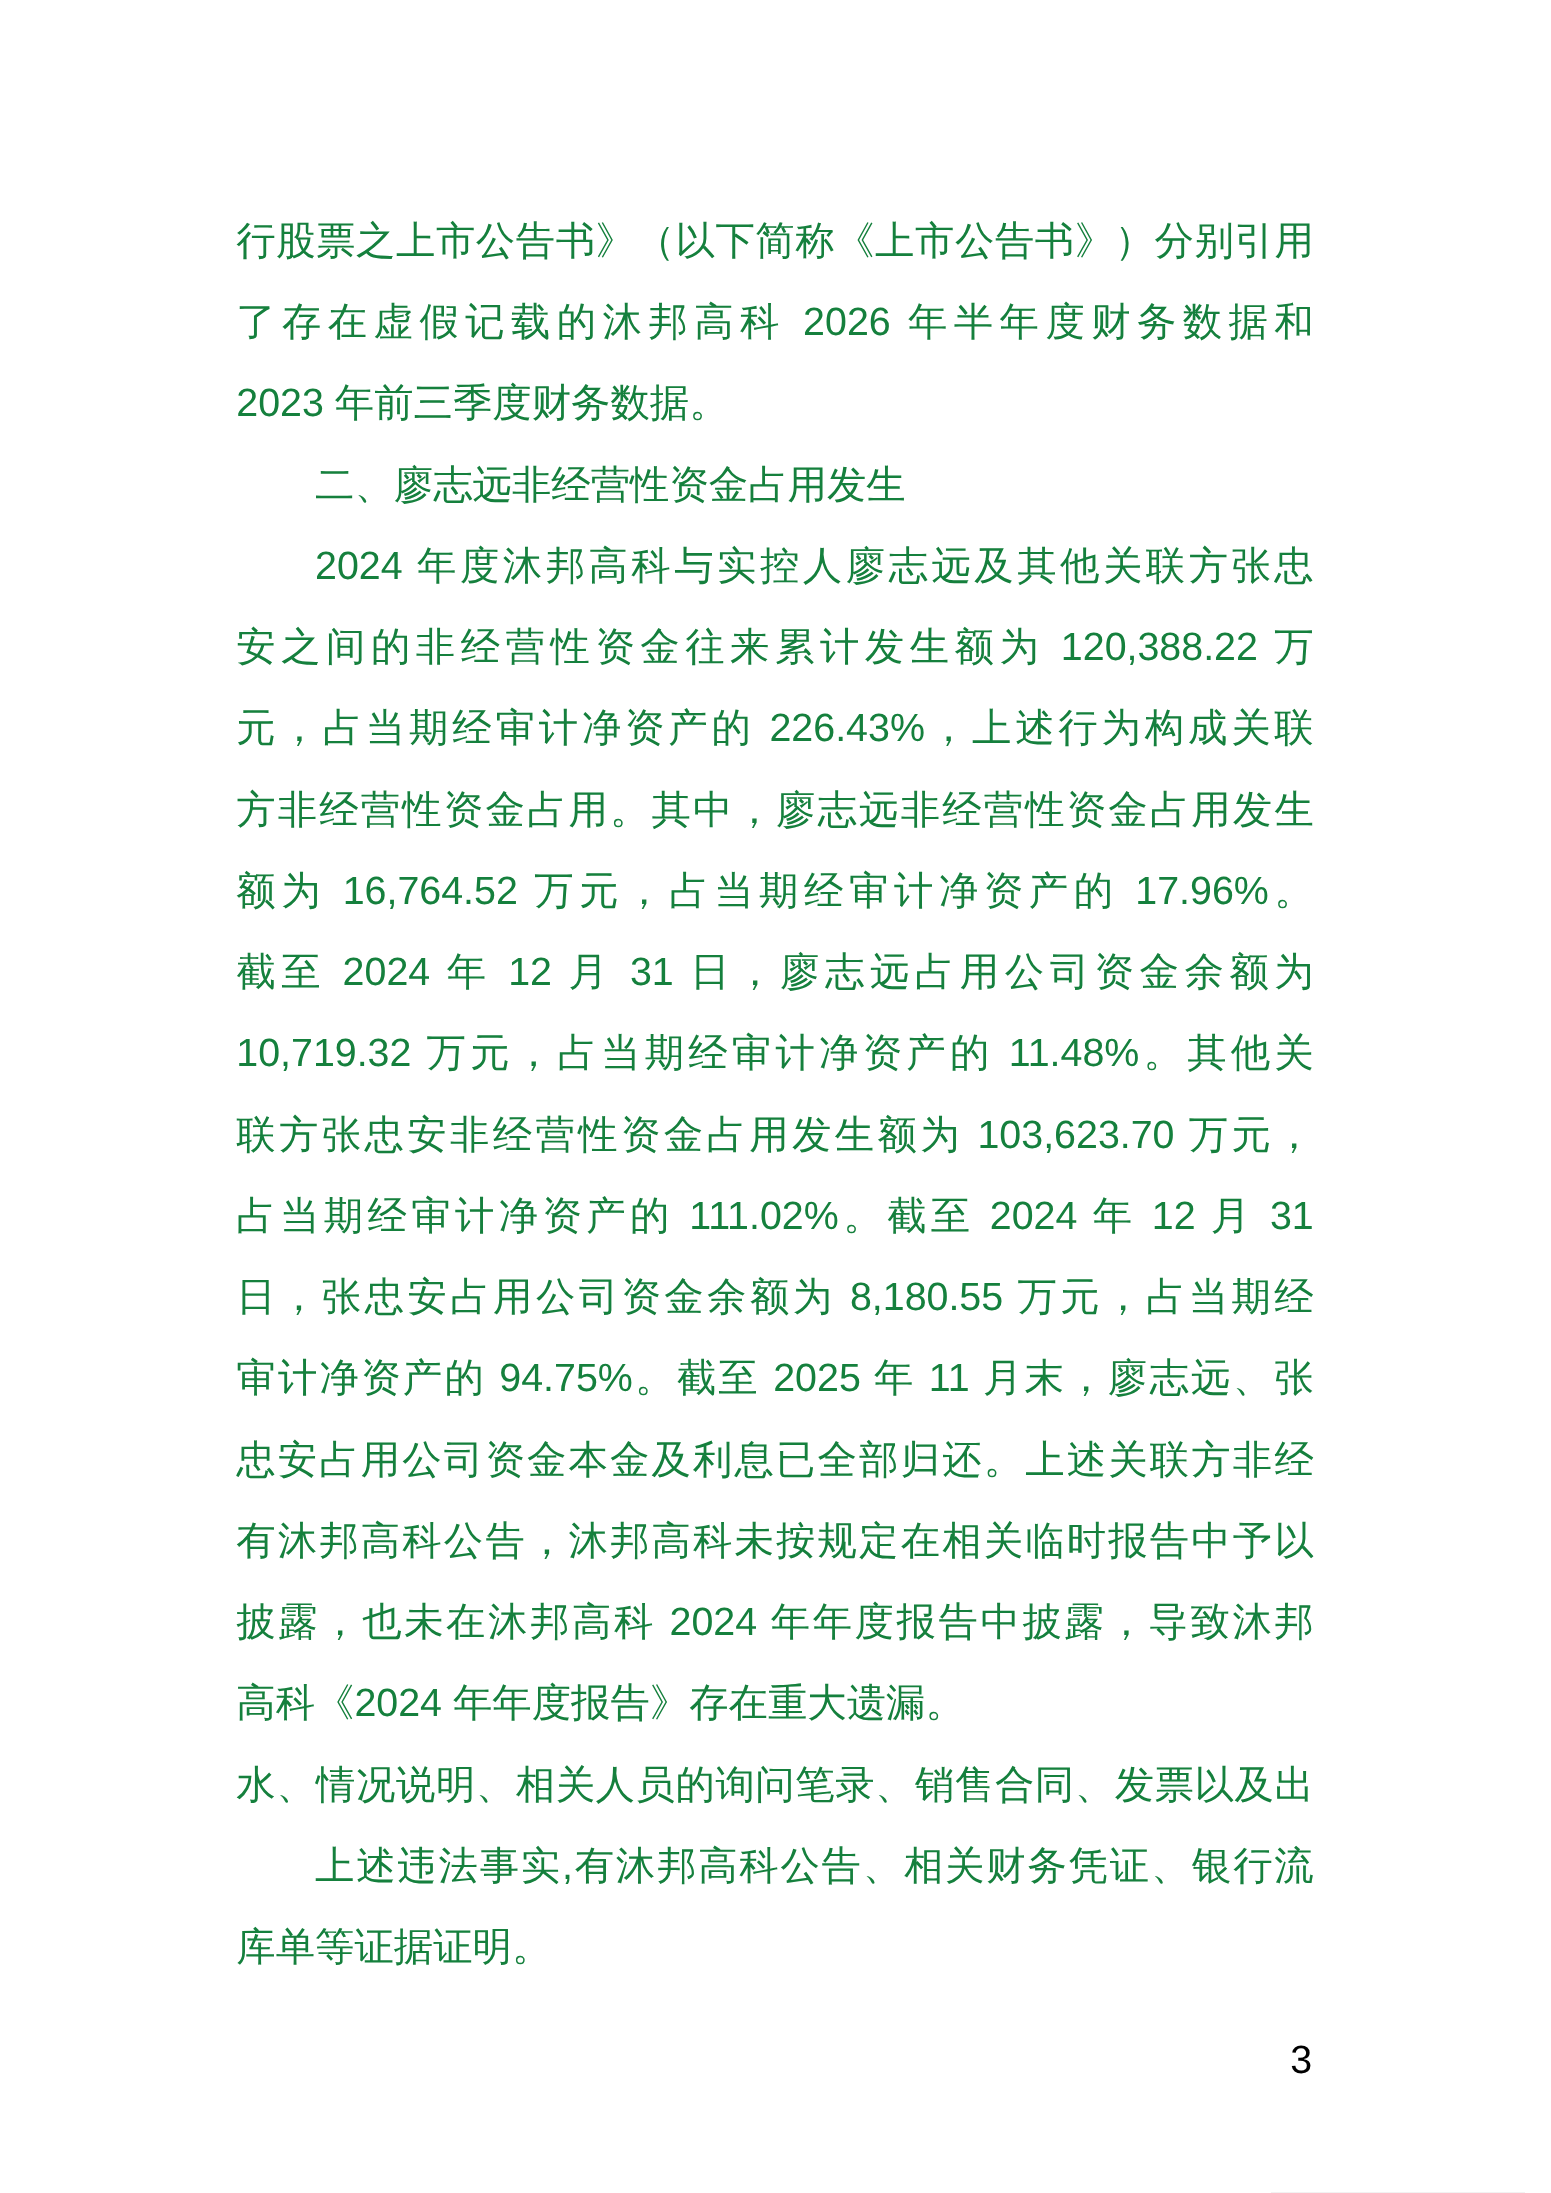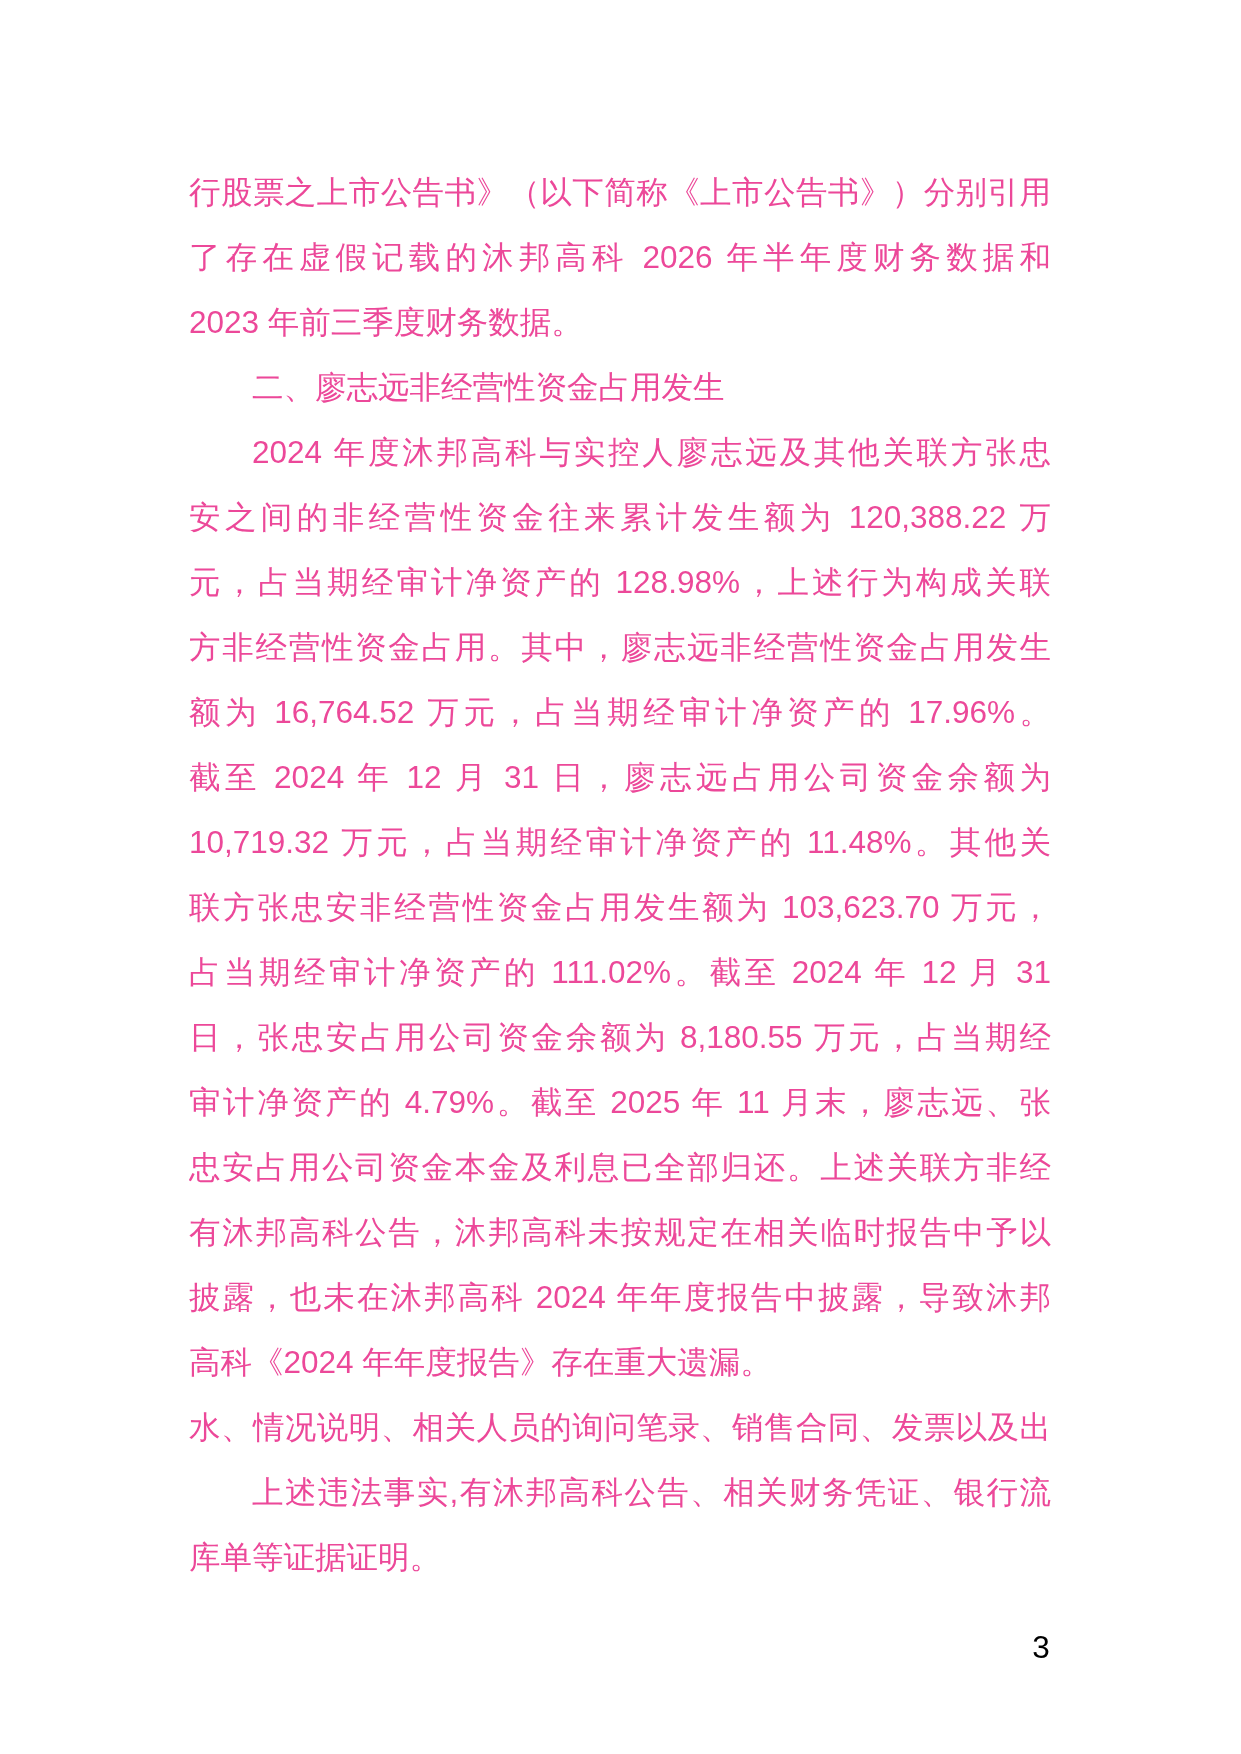--- a/index.html
+++ b/index.html
@@ -21,21 +21,21 @@
     width: 862px;
   }
   .line {
     font-size: 31.5px;
     line-height: 65px;
     height: 65px;
     overflow: hidden;
     text-align: justify;
     text-align-last: justify;
     white-space: normal;
-    color: #ec4899;
+    color: #15803d;
   }
   .line.last,
   .line.heading {
     text-align: right;
     text-align-last: left;
   }
   .line.indent {
     padding-left: 63px;
   }
   .page-number {
@@ -54,29 +54,29 @@
 <body>
 
 <div class="page">
   <div class="content" id="content">
       <div class="line">行股票之上市公告书》（以下简称《上市公告书》）分别引用</div>
       <div class="line">了存在虚假记载的沐邦高科 2026 年半年度财务数据和</div>
       <div class="line last">2023 年前三季度财务数据。</div>
       <div class="line last indent heading">二、廖志远非经营性资金占用发生</div>
       <div class="line indent">2024 年度沐邦高科与实控人廖志远及其他关联方张忠</div>
       <div class="line">安之间的非经营性资金往来累计发生额为 120,388.22 万</div>
-      <div class="line">元，占当期经审计净资产的 128.98%，上述行为构成关联</div>
+      <div class="line">元，占当期经审计净资产的 226.43%，上述行为构成关联</div>
       <div class="line">方非经营性资金占用。其中，廖志远非经营性资金占用发生</div>
       <div class="line">额为 16,764.52 万元，占当期经审计净资产的 17.96%。</div>
       <div class="line">截至 2024 年 12 月 31 日，廖志远占用公司资金余额为</div>
       <div class="line">10,719.32 万元，占当期经审计净资产的 11.48%。其他关</div>
       <div class="line">联方张忠安非经营性资金占用发生额为 103,623.70 万元，</div>
       <div class="line">占当期经审计净资产的 111.02%。截至 2024 年 12 月 31</div>
       <div class="line">日，张忠安占用公司资金余额为 8,180.55 万元，占当期经</div>
-      <div class="line">审计净资产的 4.79%。截至 2025 年 11 月末，廖志远、张</div>
+      <div class="line">审计净资产的 94.75%。截至 2025 年 11 月末，廖志远、张</div>
       <div class="line">忠安占用公司资金本金及利息已全部归还。上述关联方非经</div>
       <div class="line">有沐邦高科公告，沐邦高科未按规定在相关临时报告中予以</div>
       <div class="line">披露，也未在沐邦高科 2024 年年度报告中披露，导致沐邦</div>
       <div class="line last">高科《2024 年年度报告》存在重大遗漏。</div>
       <div class="line">水、情况说明、相关人员的询问笔录、销售合同、发票以及出</div>
       <div class="line indent">上述违法事实,有沐邦高科公告、相关财务凭证、银行流</div>
       <div class="line last">库单等证据证明。</div>
     </div>
   <div class="page-number">3</div>
 </div>

